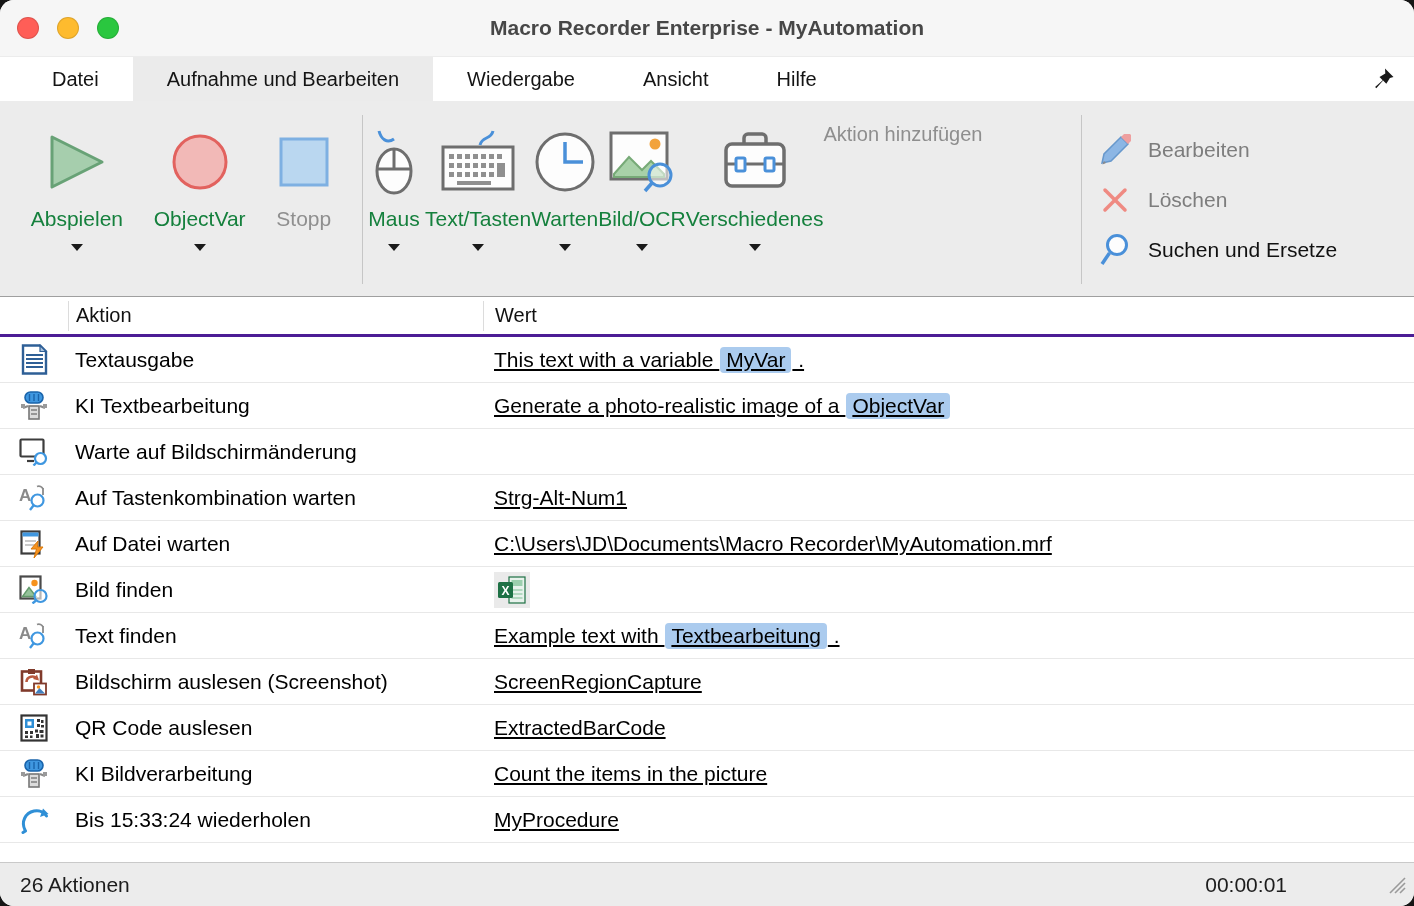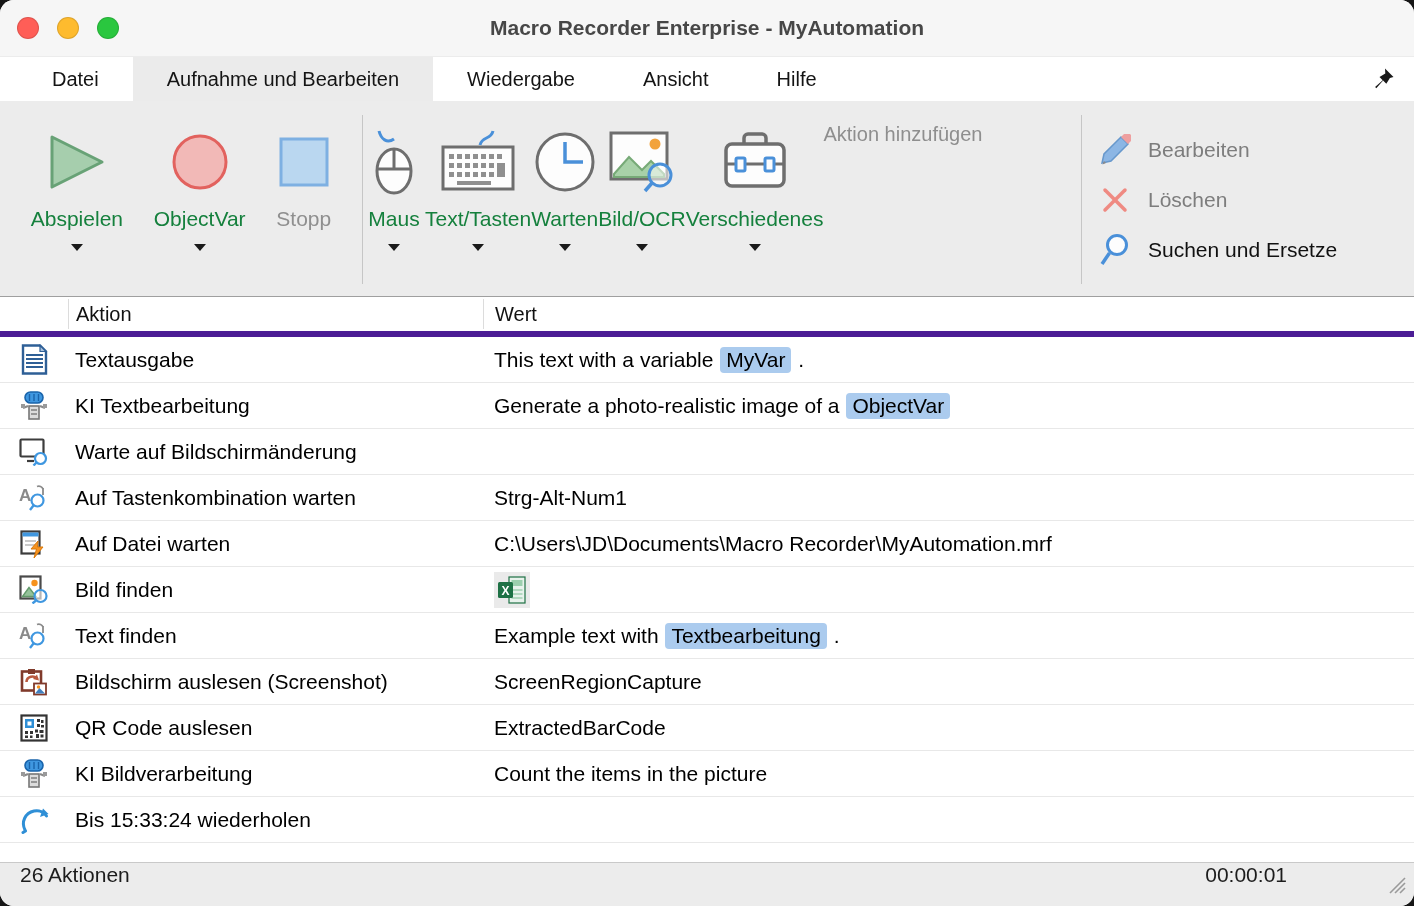--- a/index.html
+++ b/index.html
@@ -38,33 +38,33 @@
   .tb-btn.disabled .tb-label { color:#8f8f8f; }
   .dd { width:0; height:0; border-left:6px solid transparent; border-right:6px solid transparent; border-top:7px solid #1a1a1a; margin-top:13px; }
   .dd.hidden { visibility:hidden; }
   .caption { text-align:center; font-size:20px; color:#8e8e8e; margin-top:2px; }
   .sec-edit { flex:1; display:flex; flex-direction:column; padding:24px 0 0 16px; }
   .edit-btn { display:flex; align-items:center; gap:16px; height:50px; font-size:21px; color:#111; white-space:nowrap; overflow:hidden; }
   .edit-btn.disabled { color:#7d7d7d; }
   .edit-btn .eicon { width:34px; display:flex; justify-content:center; flex:0 0 auto; }
   
   .table { background:#fff; flex:1 1 auto; overflow:hidden; display:flex; flex-direction:column; }
-  .thead { display:flex; height:40px; align-items:center; border-bottom:6px solid #4c1d95; font-size:20px; color:#111; flex:0 0 auto; }
+  .thead { display:flex; height:40px; align-items:center; border-bottom:3px solid #4c1d95; font-size:20px; color:#111; flex:0 0 auto; }
   .thead .hc { height:30px; display:flex; align-items:center; border-left:1px solid #dcdcdc; }
   .col-icon { width:68px; flex:0 0 auto; }
   .col-action { width:415px; flex:0 0 auto; padding-left:7px; }
   .col-value { flex:1 1 auto; padding-left:11px; }
   .trow { display:flex; height:46px; align-items:center; border-bottom:1px solid #e8e8e8; font-size:21px; font-weight:500; color:#000; }
   .cell-icon { width:68px; flex:0 0 auto; display:flex; justify-content:center; align-items:center; }
   .cell-action { width:415px; flex:0 0 auto; padding-left:7px; white-space:nowrap; }
-  .cell-value { flex:1 1 auto; padding-left:11px; display:flex; align-items:center; white-space:pre; }
+  .cell-value { flex:1 1 auto; padding-left:11px; display:flex; align-items:center; white-space:pre;text-decoration:underline; }
   .var-chip { background:#abcbee; border-radius:4px; padding:1px 6px; margin:14px 1px; }
   .val-img { display:flex; align-items:center; }
   
-  .statusbar { height:44px; background:#ececec; border-top:1px solid #c9c9c9; flex:0 0 auto; display:flex; font-size:21px; color:#1c1c1c; padding:0 20px; position:relative; }
+  .statusbar { height:44px; background:#ececec; border-top:1px solid #c9c9c9; flex:0 0 auto; display:flex; align-items:center; font-size:21px; color:#1c1c1c; padding:8px 20px; position:relative; }
   .status-left { flex:1; }
   .status-time { margin-right:107px; }
   .grip { position:absolute; right:8px; bottom:7px; }
 </style>
 </head>
 <body>
 
 <div class="window">
 
   <div class="titlebar">
@@ -432,20 +432,21 @@
         </div>
         <div class="trow">
           <div class="cell-icon">
             <svg width="30" height="28" viewBox="0 0 30 28">
               <path d="M6 24 c-4 -8 0 -17 9 -19 c5 -1 10 1 12.5 5" fill="none" stroke="#2f8fd6" stroke-width="3" stroke-linecap="round"></path>
               <path d="M29.5 8 l-8.5 3 3 -8.5 z" fill="#2f8fd6"></path>
               <path d="M4 26.5 l2.5 -1.5" stroke="#2f8fd6" stroke-width="3" stroke-linecap="round"></path>
             </svg>
           </div>
           <div class="cell-action">Bis 15:33:24 wiederholen</div>
+          <div class="cell-value"><span>MyProcedure</span></div>
         </div>
       </div>
   </div>
 
   <div class="statusbar">
     <div class="status-left">26 Aktionen</div>
     <div class="status-time">00:00:01</div>
     <div class="grip">
       <svg width="22" height="22" viewBox="0 0 22 22">
           <g stroke="#9a9a9a" stroke-width="1.6">

